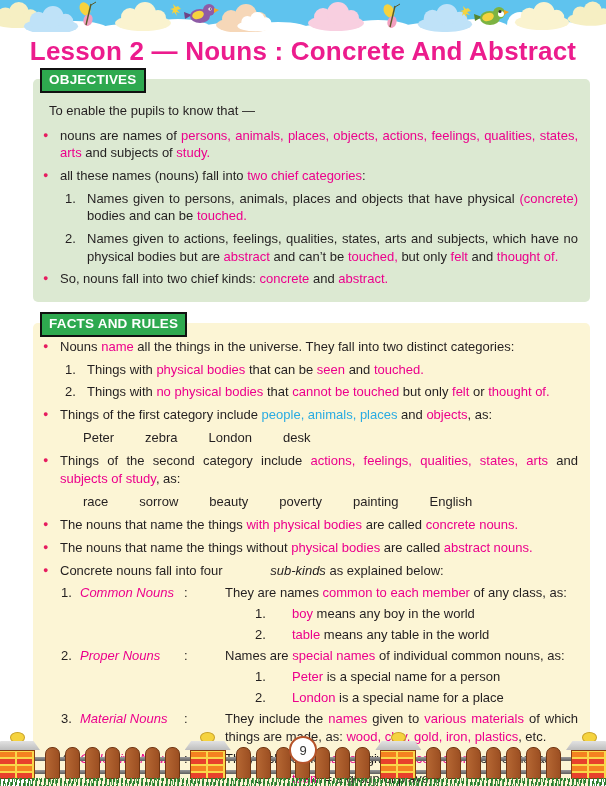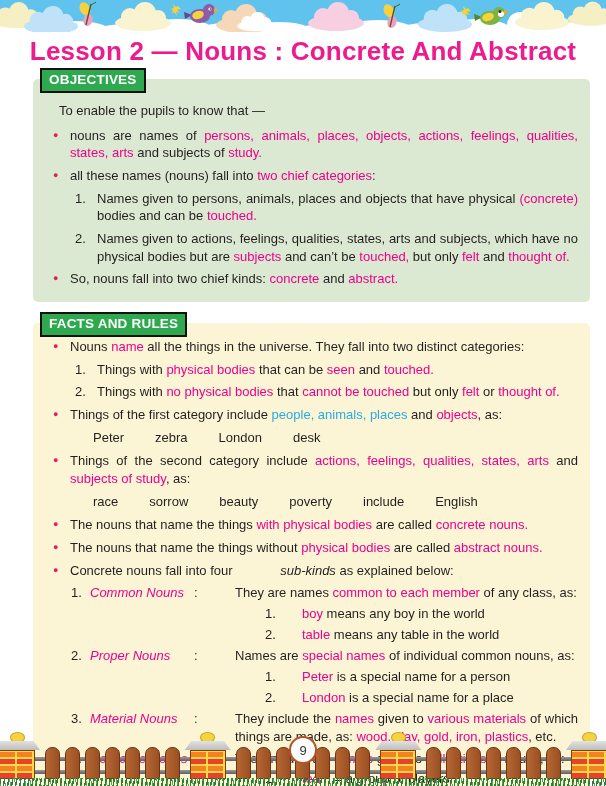--- a/index.html
+++ b/index.html
@@ -8,21 +8,21 @@
     font-family:"Liberation Sans",sans-serif;color:#231f20;
   }
   .top-border{position:absolute;top:0;left:0;display:block;}
   .title{
     margin:36px 0 10px 0;text-align:center;
     font-size:26px;font-weight:bold;color:var(--title_pink,#EC1C8D);
     letter-spacing:.2px;
   }
   .panel{
     position:relative;margin:0 16px 0 33px;border-radius:5px;
-    padding:15px 10px 9px 16px;font-size:13px;line-height:1.36;
+    padding:15px 10px 9px 6px;font-size:13px;line-height:1.36;
   }
   .panel.objectives{background:var(--objectives_bg,#DCE9D2);margin-top:12px;}
   .panel.facts{background:var(--facts_bg,#FCF5D5);margin-top:21px;}
   .badge{
     position:absolute;top:-11px;left:7px;
     background:var(--green_header,#2EA94F);color:#fff;font-weight:bold;font-size:13.5px;
     padding:2px 7px 2px 7px;border:2px solid #111;line-height:1.25;letter-spacing:.2px;
   }
   .para{margin:8px 0 7px 10px;}
   .row{display:grid;grid-template-columns:19px 1fr;margin:0 0 5px 2px;}
@@ -158,21 +158,21 @@
         <div class="row bullet-row">
           <span class="marker">●</span>
           <div class="txt"><span>all these names (nouns) fall into </span><span class="c-pink">two chief categories</span><span>:</span></div>
         </div>
         <div class="row num-row">
           <span class="num">1.</span>
           <div class="txt"><span>Names given to persons, animals, places and objects that have physical </span><span class="c-pink">(concrete)</span><span> bodies and can be </span><span class="c-pink">touched.</span></div>
         </div>
         <div class="row num-row">
           <span class="num">2.</span>
-          <div class="txt"><span>Names given to actions, feelings, qualities, states, arts and subjects, which have no physical bodies but are </span><span class="c-pink">subjects</span><span> and can’t be </span><span class="c-pink">touched,</span><span> but only </span><span class="c-pink">felt</span><span> and </span><span class="c-pink">thought of.</span></div>
+          <div class="txt"><span>Names given to actions, feelings, qualities, states, arts and subjects, which have no physical bodies but are </span><span class="c-pink">abstract</span><span> and can’t be </span><span class="c-pink">touched,</span><span> but only </span><span class="c-pink">felt</span><span> and </span><span class="c-pink">thought of.</span></div>
         </div>
         <div class="row bullet-row">
           <span class="marker">●</span>
           <div class="txt"><span>So, nouns fall into two chief kinds: </span><span class="c-pink">concrete</span><span> and </span><span class="c-pink">abstract.</span></div>
         </div>
       </div>
   </section>
 
   <section class="panel facts">
     <div class="badge">FACTS AND RULES</div>
@@ -201,21 +201,21 @@
         </div>
         <div class="row bullet-row">
           <span class="marker">●</span>
           <div class="txt"><span>Things of the second category include </span><span class="c-pink">actions, feelings, qualities, states, arts</span><span> and </span><span class="c-pink">subjects of study</span><span>, as:</span></div>
         </div>
         <div class="examples">
           <span class="exw">race</span>
           <span class="exw">sorrow</span>
           <span class="exw">beauty</span>
           <span class="exw">poverty</span>
-          <span class="exw">include</span>
+          <span class="exw">painting</span>
           <span class="exw">English</span>
         </div>
         <div class="row bullet-row">
           <span class="marker">●</span>
           <div class="txt"><span>The nouns that name the things </span><span class="c-pink">with physical bodies</span><span> are called </span><span class="c-pink">concrete nouns.</span></div>
         </div>
         <div class="row bullet-row">
           <span class="marker">●</span>
           <div class="txt"><span>The nouns that name the things without </span><span class="c-pink">physical bodies</span><span> are called </span><span class="c-pink">abstract nouns.</span></div>
         </div>

